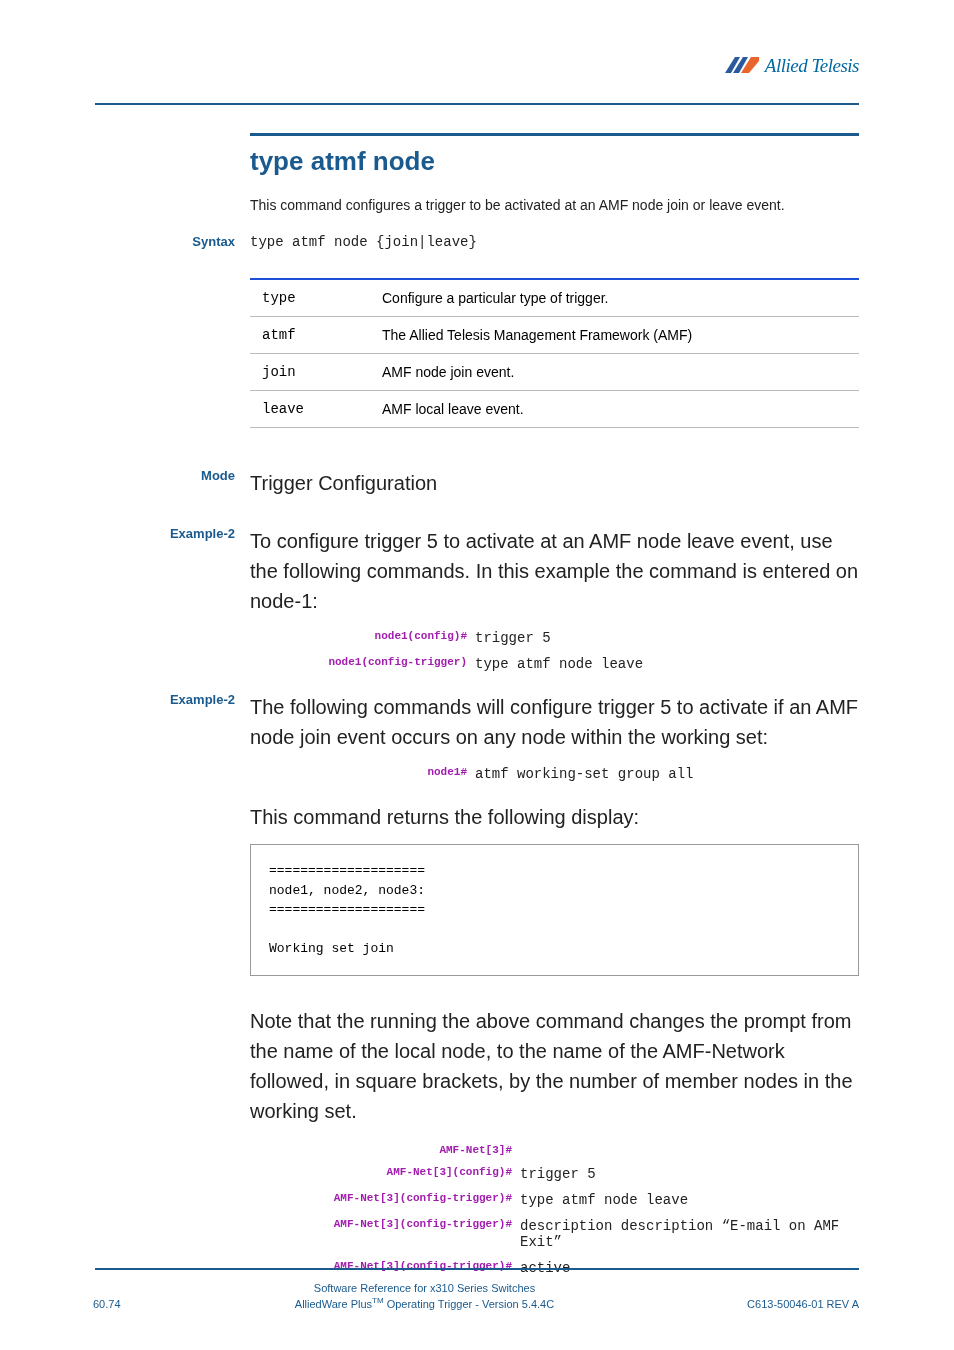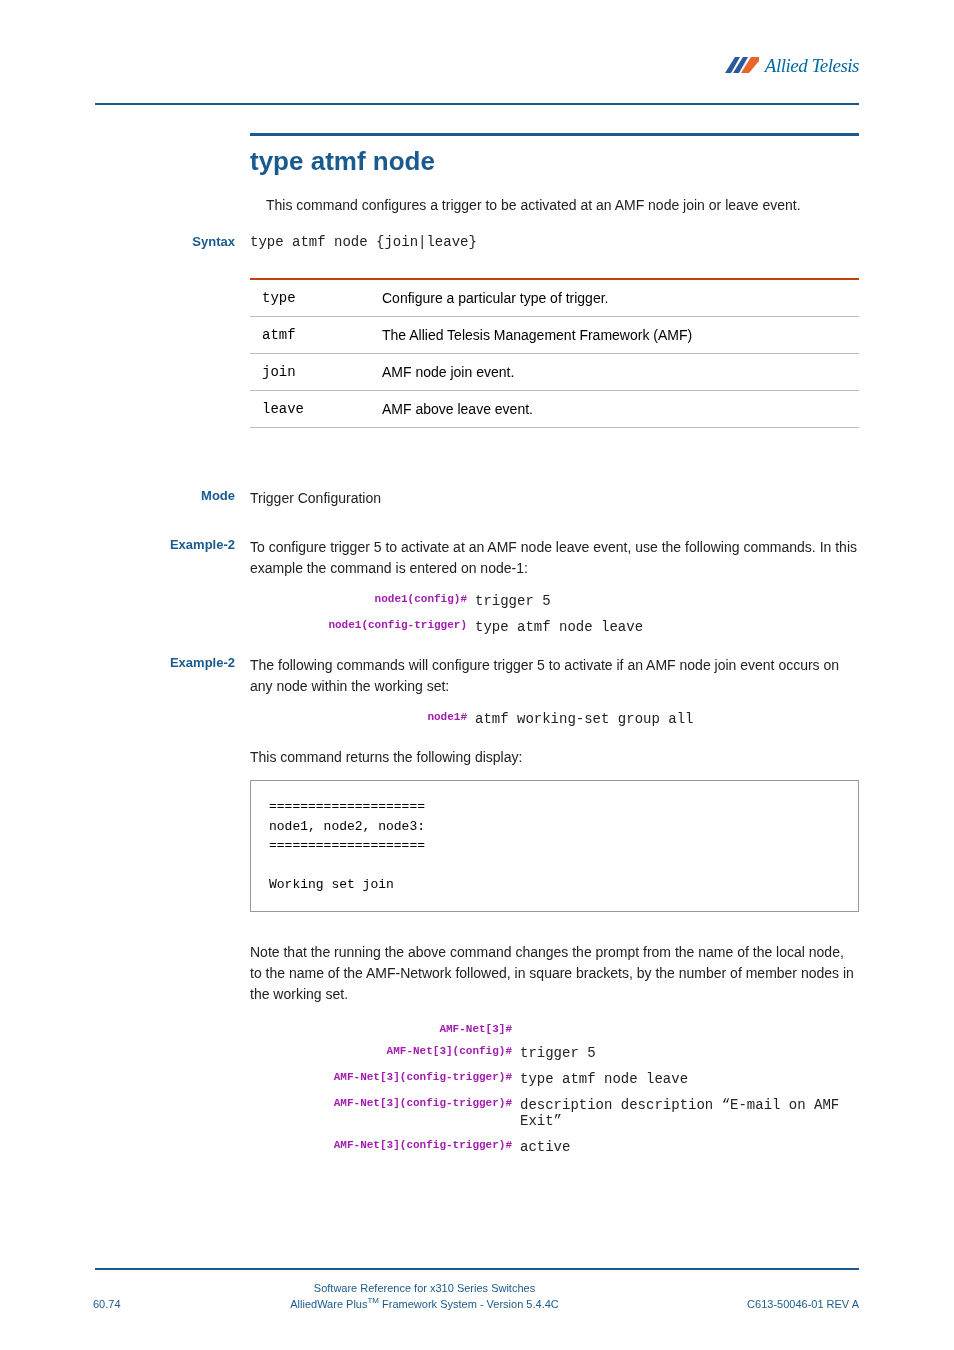--- a/index.html
+++ b/index.html
@@ -49,21 +49,20 @@
     font-size: 26px;
     font-weight: 700;
     color: #1a5a8e;
     margin-bottom: 18px;
   }
   .intro-text {
     font-size: 14px;
     line-height: 1.5;
     color: #222;
     margin-bottom: 18px;
-    margin-left: 16px;
   }
   .left-labeled {
     position: relative;
   }
   .left-label {
     position: absolute;
     left: -155px;
     width: 140px;
     text-align: right;
     font-size: 13px;
@@ -72,35 +71,35 @@
   }
   .syntax-code {
     font-family: "Courier New", monospace;
     font-size: 14px;
     color: #222;
     margin-bottom: 28px;
   }
   .param-table {
     width: 100%;
     border-collapse: collapse;
-    border-top: 2px solid #c2410c;
-    margin-bottom: 60px;
+    border-top: 2px solid #1d4ed8;
+    margin-bottom: 40px;
   }
   .param-table td {
     padding: 10px 12px;
     border-bottom: 1px solid #bbb;
     font-size: 14px;
     vertical-align: middle;
   }
   .param-table td:first-child {
     font-family: "Courier New", monospace;
     width: 120px;
   }
   .body-text {
-    font-size: 14px;
+    font-size: 20px;
     line-height: 1.5;
     color: #222;
   }
   .mode-row { margin-bottom: 28px; }
   .example-row { margin-bottom: 14px; }
   .cmd-block {
     margin: 12px 0 20px 0;
   }
   .cmd-line {
     display: flex;
@@ -198,21 +197,21 @@
     <tr>
       <td>atmf</td>
       <td>The Allied Telesis Management Framework (AMF)</td>
     </tr>
     <tr>
       <td>join</td>
       <td>AMF node join event.</td>
     </tr>
     <tr>
       <td>leave</td>
-      <td>AMF above leave event.</td>
+      <td>AMF local leave event.</td>
     </tr>
   </tbody>
     </table>
 
   <div class="left-labeled mode-row">
     <span class="left-label">Mode</span>
     <span class="body-text">Trigger Configuration</span>
   </div>
 
   <div class="left-labeled example-row">
@@ -274,17 +273,17 @@
   </div>
 
 </div>
 
 <div class="footer-line"></div>
 <div class="footer-area">
   <div class="footer-left">60.74</div>
   <div class="footer-center">
     <div>Software Reference for x310 Series Switches</div>
     <div class="footer-line2">
-      <span>AlliedWare Plus</span><sup>TM</sup><span> Framework System  - Version 5.4.4C</span>
+      <span>AlliedWare Plus</span><sup>TM</sup><span> Operating Trigger  - Version 5.4.4C</span>
     </div>
   </div>
   <div class="footer-right">C613-50046-01 REV A</div>
 </div>
 
 </body></html>

